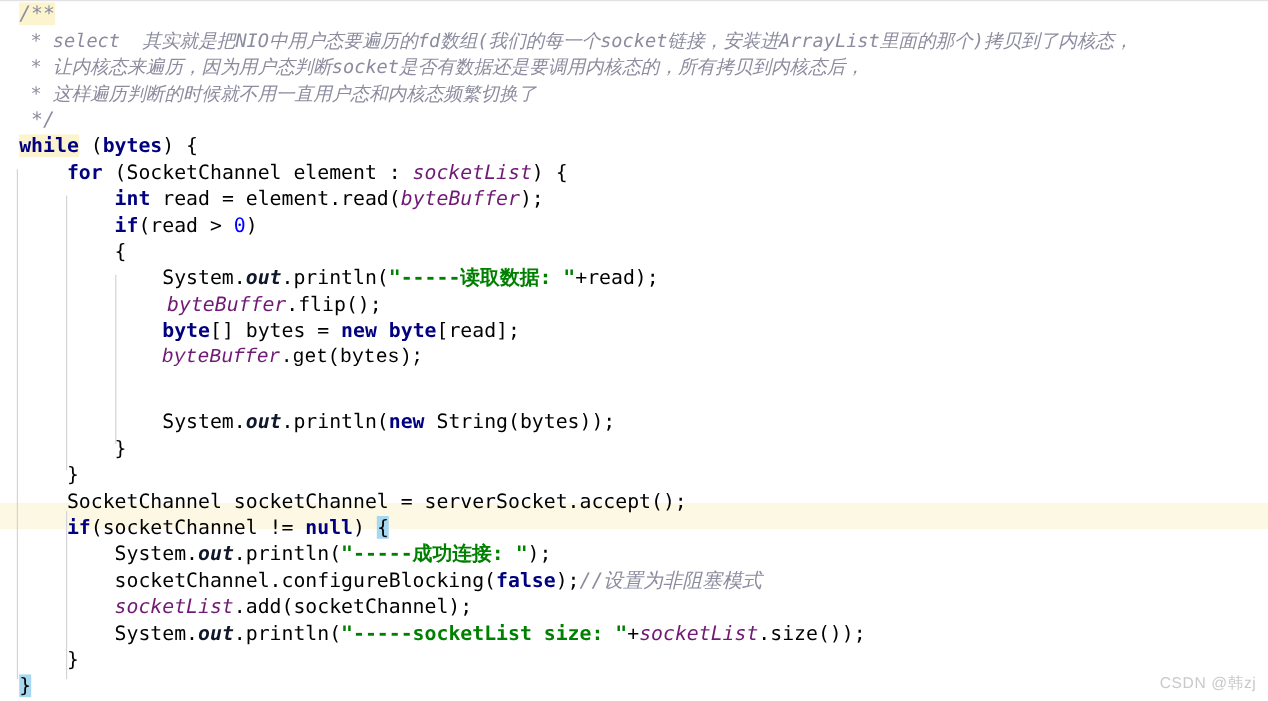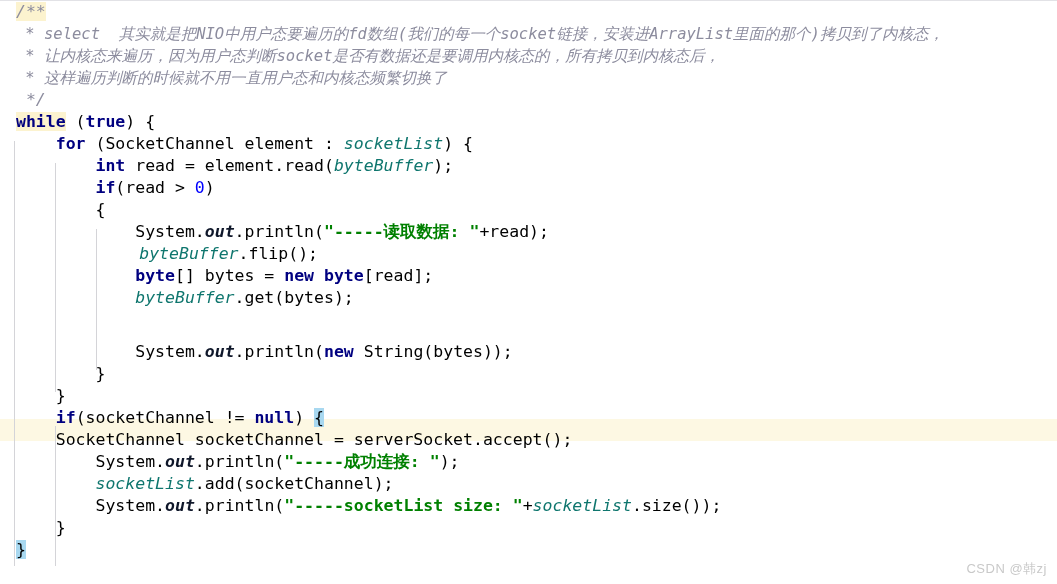--- a/index.html
+++ b/index.html
@@ -55,21 +55,21 @@
     height: 22px;
     line-height: 22px;
     font-size: 16.5px;
     white-space: pre;
     color: #000000;
     letter-spacing: 0px;
   }
 
   
   .kw      { color: #000080; font-weight: bold; }        
-  .field   { color: #0f766e; font-style: italic; }       
+  .field   { color: #701a75; font-style: italic; }       
   .sfield  { color: #0f172a; font-style: italic; font-weight: bold; } 
   .str     { color: #008000; font-weight: bold; }        
   .num     { color: #0000ff; }                           
   .cmt     { color: #8c8c9e; font-style: italic; }       
   .plain   { color: #000000; }
 
   
   .hl-yellow { background: #fcf3cf; }
   .hl-brace  { background: #a8d8f0; }
 
@@ -103,51 +103,52 @@
     <div class="ln" style="padding-left:16px;"><span class="cmt hl-yellow">/**</span></div>
 
     <div class="ln" style="padding-left:16px; font-size:15.5px;"><span class="cmt"> * select  其实就是把NIO中用户态要遍历的fd数组(我们的每一个socket链接，安装进ArrayList里面的那个)拷贝到了内核态，</span></div>
 
     <div class="ln" style="padding-left:16px; font-size:15.5px;"><span class="cmt"> * 让内核态来遍历，因为用户态判断socket是否有数据还是要调用内核态的，所有拷贝到内核态后，</span></div>
 
     <div class="ln" style="padding-left:16px; font-size:15.5px;"><span class="cmt"> * 这样遍历判断的时候就不用一直用户态和内核态频繁切换了</span></div>
 
     <div class="ln" style="padding-left:16px;"><span class="cmt"> */</span></div>
 
-    <div class="ln" style="padding-left:16px;"><span class="kw hl-yellow">while</span><span class="plain"> (</span><span class="kw">true</span><span class="plain">) {</span></div>
+    <div class="ln" style="padding-left:16px;"><span class="kw hl-yellow">while</span><span class="plain"> (</span><span class="kw">bytes</span><span class="plain">) {</span></div>
 
     <div class="ln" style="padding-left:16px;"><span class="plain">    </span><span class="kw">for</span><span class="plain"> (SocketChannel element : </span><span class="field">socketList</span><span class="plain">) {</span></div>
 
     <div class="ln" style="padding-left:16px;"><span class="plain">        </span><span class="kw">int</span><span class="plain"> read = element.read(</span><span class="field">byteBuffer</span><span class="plain">);</span></div>
 
     <div class="ln" style="padding-left:16px;"><span class="plain">        </span><span class="kw">if</span><span class="plain">(read &gt; </span><span class="num">0</span><span class="plain">)</span></div>
 
     <div class="ln" style="padding-left:16px;"><span class="plain">        </span><span class="plain">{</span></div>
 
     <div class="ln" style="padding-left:16px;"><span class="plain">            </span><span class="plain">System.</span><span class="sfield">out</span><span class="plain">.println(</span><span class="str">"-----读取数据: "</span><span class="plain">+read);</span></div>
 
     <div class="ln" style="padding-left:20px;"><span class="plain">            </span><span class="field">byteBuffer</span><span class="plain">.flip();</span></div>
 
     <div class="ln" style="padding-left:16px;"><span class="plain">            </span><span class="kw">byte</span><span class="plain">[] bytes = </span><span class="kw">new</span><span class="plain"> </span><span class="kw">byte</span><span class="plain">[read];</span></div>
 
-    <div class="ln" style="padding-left:16px;"><span class="plain">            </span><span class="field">byteBuffer</span><span class="plain">.get(bytes);</span></div>
+    <div class="ln" style="padding-left:16px;font-family:Liberation Mono, monospace;"><span class="plain">            </span><span class="field">byteBuffer</span><span class="plain">.get(bytes);</span></div>
 
     <div class="ln" style="padding-left:16px;margin-top:32px;"><span class="plain">            </span><span class="plain">System.</span><span class="sfield">out</span><span class="plain">.println(</span><span class="kw">new</span><span class="plain"> String(bytes));</span></div>
 
 
     <div class="ln" style="padding-left:16px;"><span class="plain">        </span><span class="plain">}</span></div>
 
     <div class="ln" style="padding-left:16px;"><span class="plain">    </span><span class="plain">}</span></div>
 
+    <div class="ln" style="padding-left:16px;"><span class="plain">    </span><span class="plain">SocketChannel socketChannel = serverSocket.accept();</span></div>
+
     <div class="ln" style="padding-left:16px;"><span class="plain">    </span><span class="kw">if</span><span class="plain">(socketChannel != </span><span class="kw">null</span><span class="plain">) </span><span class="plain hl-brace">{</span></div>
-
-    <div class="ln" style="padding-left:16px;"><span class="plain">    </span><span class="plain">SocketChannel socketChannel = serverSocket.accept();</span></div>
 
     <div class="ln" style="padding-left:16px;"><span class="plain">        </span><span class="plain">System.</span><span class="sfield">out</span><span class="plain">.println(</span><span class="str">"-----成功连接: "</span><span class="plain">);</span></div>
 
+    <div class="ln" style="padding-left:16px;"><span class="plain">        </span><span class="plain">socketChannel.configureBlocking(</span><span class="kw">false</span><span class="plain">);</span><span class="cmt">//设置为非阻塞模式</span></div>
 
     <div class="ln" style="padding-left:16px;"><span class="plain">        </span><span class="field">socketList</span><span class="plain">.add(socketChannel);</span></div>
 
     <div class="ln" style="padding-left:16px;"><span class="plain">        </span><span class="plain">System.</span><span class="sfield">out</span><span class="plain">.println(</span><span class="str">"-----socketList size: "</span><span class="plain">+</span><span class="field">socketList</span><span class="plain">.size());</span></div>
 
     <div class="ln" style="padding-left:16px;"><span class="plain">    </span><span class="plain">}</span></div>
 
     <div class="ln" style="padding-left:16px;"><span class="plain hl-brace">}</span></div>
 
   </div>

